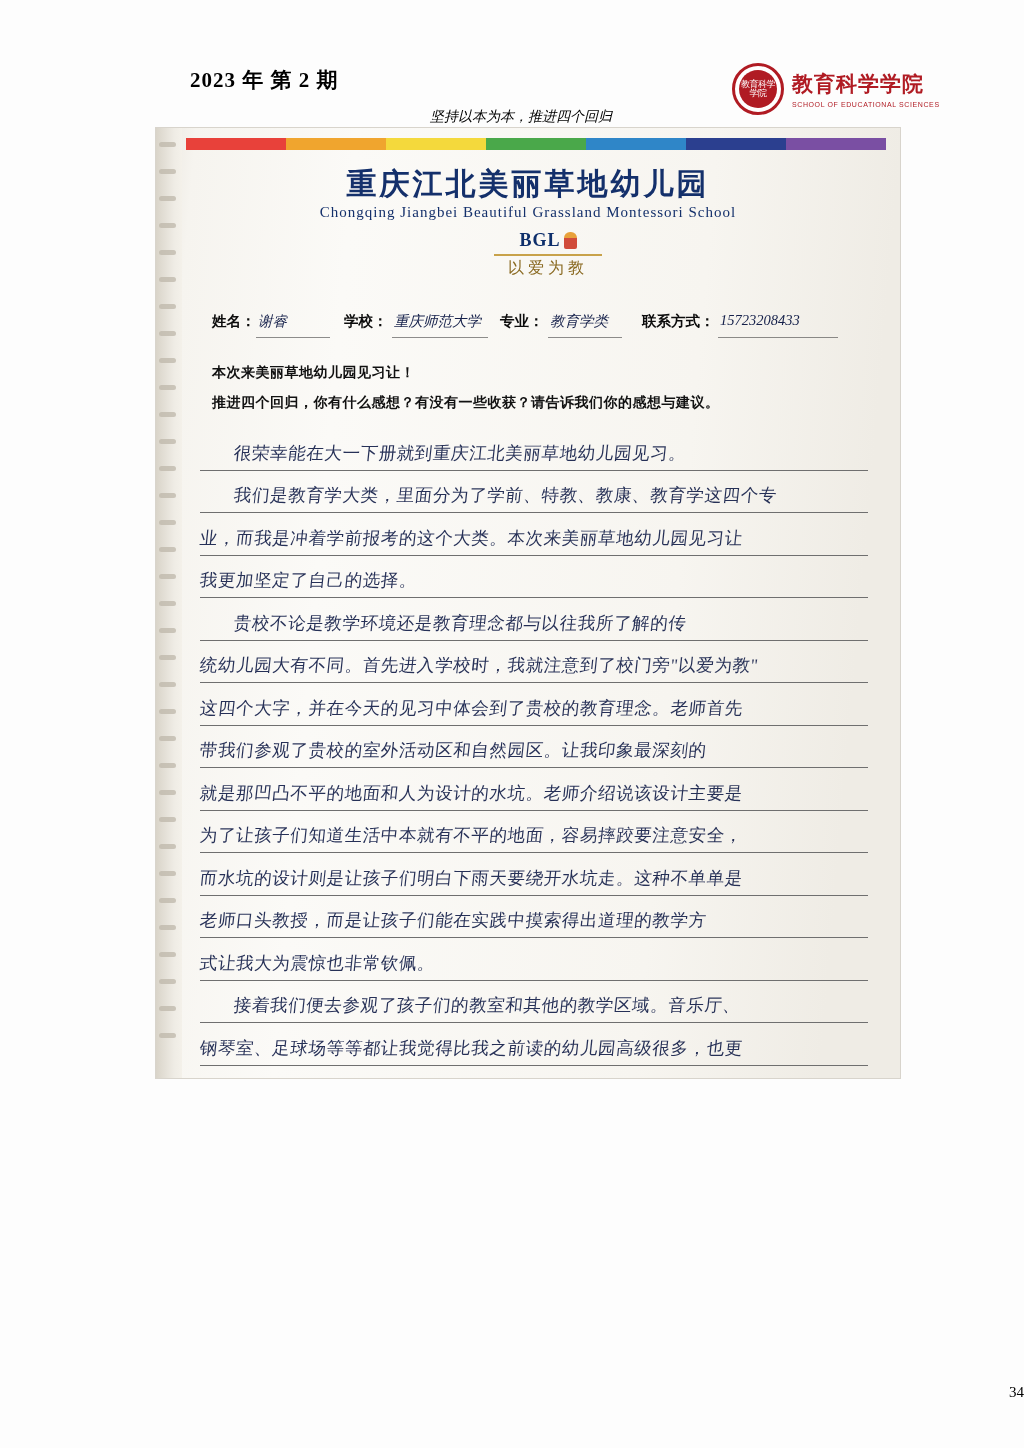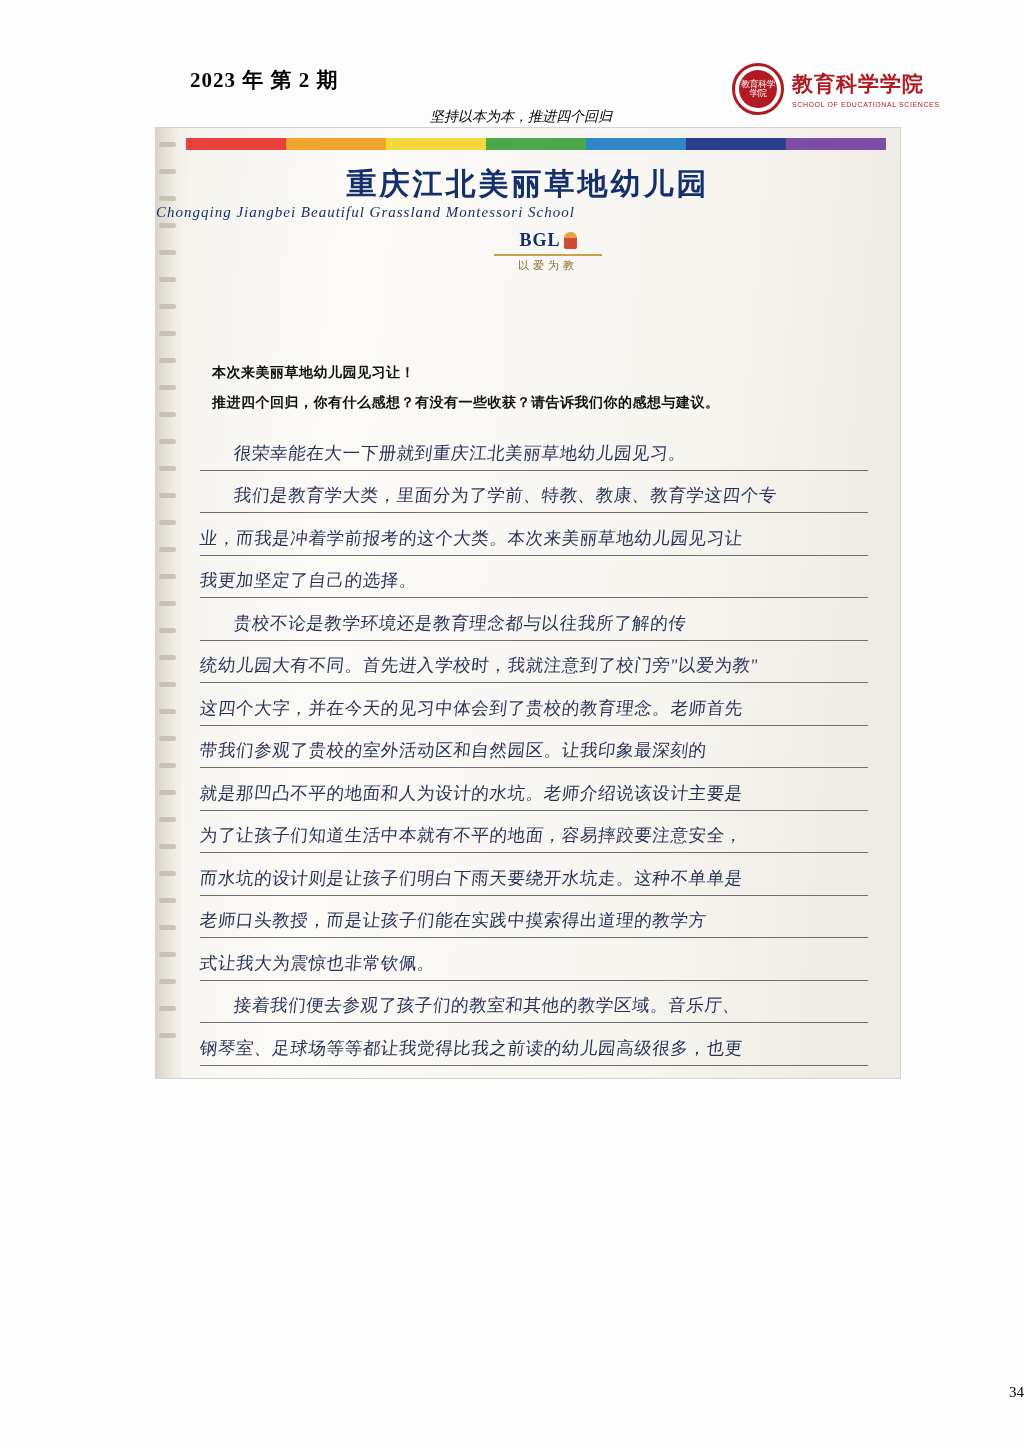--- a/index.html
+++ b/index.html
@@ -185,22 +185,22 @@
     font-weight: bold;
     letter-spacing: 3px;
     color: #14306b;
     font-family: "Liberation Serif", serif;
   }
   .school-en {
     position: absolute;
     left: 0;
     right: 0;
     top: 76px;
+    text-align: center;
     font-size: 15px;
-    font-style: italic;
     color: #14306b;
     letter-spacing: 1px;
     font-family: "Liberation Serif", serif;
   }
 
   .addr {
     position: absolute;
     left: 60px;
     top: 110px;
     font-size: 9.5px;
@@ -242,21 +242,21 @@
     background: linear-gradient(180deg,#e8a13a 0 35%, #d14b3a 35% 100%);
     border-radius: 6px 6px 2px 2px;
   }
   .brand .rule {
     margin: 3px auto 2px;
     width: 108px;
     height: 2px;
     background: #c8a24a;
   }
   .brand .motto {
-    font-size: 11px;
+    font-size: 16px;
     color: #8a6a22;
     letter-spacing: 4px;
     font-family: Liberation Mono, monospace;
   }
 
   
   .formline {
     position: absolute;
     left: 56px;
     top: 184px;
@@ -409,20 +409,37 @@
 
     <div class="brand">
       <div class="bgl">
         <span>BGL</span><span class="kid"></span>
       </div>
       <div class="rule"></div>
       <div class="motto">以爱为教</div>
     </div>
 
 
+    <div class="formline">
+      <span class="fl" style="left:0;">姓名：</span>
+      <span class="fl hw" style="left:46px;">谢睿</span>
+      <span class="underline" style="left:44px;width:74px;"></span>
+
+      <span class="fl" style="left:132px;">学校：</span>
+      <span class="fl hw" style="left:182px;">重庆师范大学</span>
+      <span class="underline" style="left:180px;width:96px;"></span>
+
+      <span class="fl" style="left:288px;">专业：</span>
+      <span class="fl hw" style="left:338px;">教育学类</span>
+      <span class="underline" style="left:336px;width:74px;"></span>
+
+      <span class="fl" style="left:430px;">联系方式：</span>
+      <span class="fl hw" style="left:508px;">15723208433</span>
+      <span class="underline" style="left:506px;width:120px;"></span>
+    </div>
 
     <div class="prompt p1">本次来美丽草地幼儿园见习让！</div>
     <div class="prompt p2">推进四个回归，你有什么感想？有没有一些收获？请告诉我们你的感想与建议。</div>
 
     <div class="body-hw">
         <div class="hline">
           <div class="txt indent">很荣幸能在大一下册就到重庆江北美丽草地幼儿园见习。</div>
         </div>
         <div class="hline">
           <div class="txt indent">我们是教育学大类，里面分为了学前、特教、教康、教育学这四个专</div>

